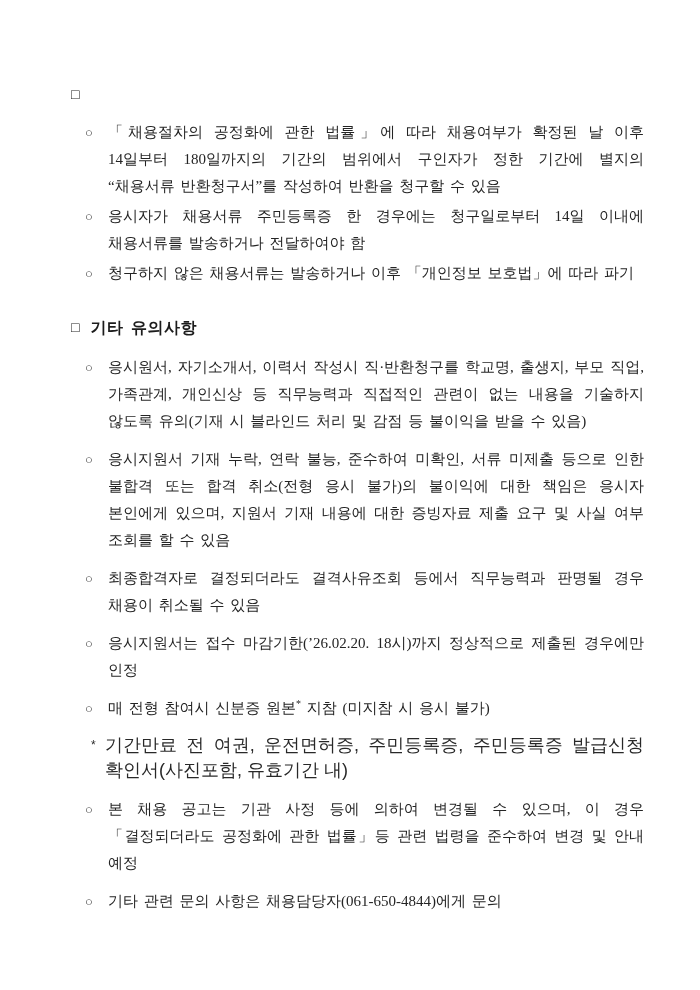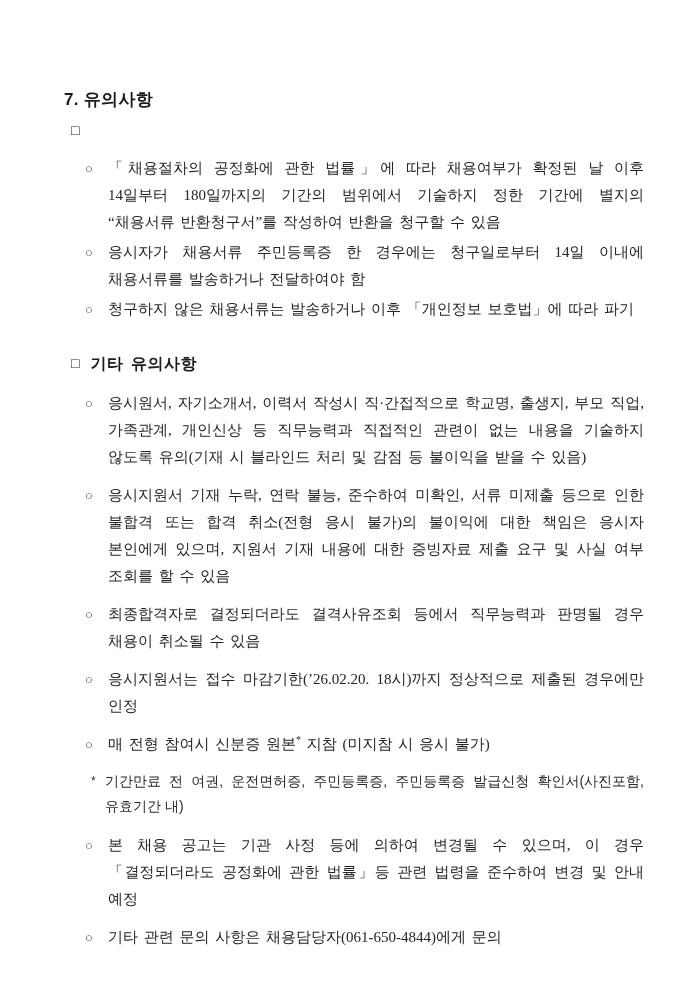--- a/index.html
+++ b/index.html
@@ -55,62 +55,61 @@
   .item-text sup { font-size: 10px; line-height: 0; }
   .footnote {
     display: flex;
     margin: 0 0 13px 27px;
     font-family: "Liberation Sans", sans-serif;
   }
   .fn-marker { flex: none; width: 14px; font-size: 12px; line-height: 25px; color: #2a2a2a; }
   .fn-text {
     flex: 1;
     margin: 0;
-    font-size: 14px;
+    font-size: 18px;
     line-height: 25px;
     text-align: justify;
     word-break: keep-all;
     color: #282828;
   }
 </style>
 </head>
 <body>
 
 <div class="page">
 
-  <h1 class="doc-title">7. 유의사항</h1>
 
   <section>
     <div class="sec-head">
       <span class="sq-marker">□</span>
     </div>
 
     <div class="item">
       <span class="item-marker">○</span>
-      <p class="item-text">「채용절차의 공정화에 관한 법률」에 따라 채용여부가 확정된 날 이후 14일부터 180일까지의 기간의 범위에서 기술하지 정한 기간에 별지의 “채용서류 반환청구서”를 작성하여 반환을 청구할 수 있음</p>
+      <p class="item-text">「채용절차의 공정화에 관한 법률」에 따라 채용여부가 확정된 날 이후 14일부터 180일까지의 기간의 범위에서 구인자가 정한 기간에 별지의 “채용서류 반환청구서”를 작성하여 반환을 청구할 수 있음</p>
     </div>
     <div class="item">
       <span class="item-marker">○</span>
       <p class="item-text">응시자가 채용서류 주민등록증 한 경우에는 청구일로부터 14일 이내에 채용서류를 발송하거나 전달하여야 함</p>
     </div>
     <div class="item">
       <span class="item-marker">○</span>
       <p class="item-text">청구하지 않은 채용서류는 발송하거나 이후 「개인정보 보호법」에 따라 파기</p>
     </div>
   </section>
 
   <section class="sec2">
     <div class="sec-head">
       <span class="sq-marker">□</span>
       <span class="sec-title">기타 유의사항</span>
     </div>
 
     <div class="item">
       <span class="item-marker">○</span>
-      <p class="item-text">응시원서, 자기소개서, 이력서 작성시 직·간접적으로 학교명, 출생지, 부모 직업, 가족관계, 개인신상 등 직무능력과 직접적인 관련이 없는 내용을 기술하지 않도록 유의(기재 시 블라인드 처리 및 감점 등 불이익을 받을 수 있음)</p>
+      <p class="item-text">응시원서, 자기소개서, 이력서 작성시 직·반환청구를 학교명, 출생지, 부모 직업, 가족관계, 개인신상 등 직무능력과 직접적인 관련이 없는 내용을 기술하지 않도록 유의(기재 시 블라인드 처리 및 감점 등 불이익을 받을 수 있음)</p>
     </div>
     <div class="item">
       <span class="item-marker">○</span>
       <p class="item-text">응시지원서 기재 누락, 연락 불능, 준수하여 미확인, 서류 미제출 등으로 인한 불합격 또는 합격 취소(전형 응시 불가)의 불이익에 대한 책임은 응시자 본인에게 있으며, 지원서 기재 내용에 대한 증빙자료 제출 요구 및 사실 여부 조회를 할 수 있음</p>
     </div>
     <div class="item">
       <span class="item-marker">○</span>
       <p class="item-text">최종합격자로 결정되더라도 결격사유조회 등에서 직무능력과 판명될 경우 채용이 취소될 수 있음</p>
     </div>
     <div class="item">

